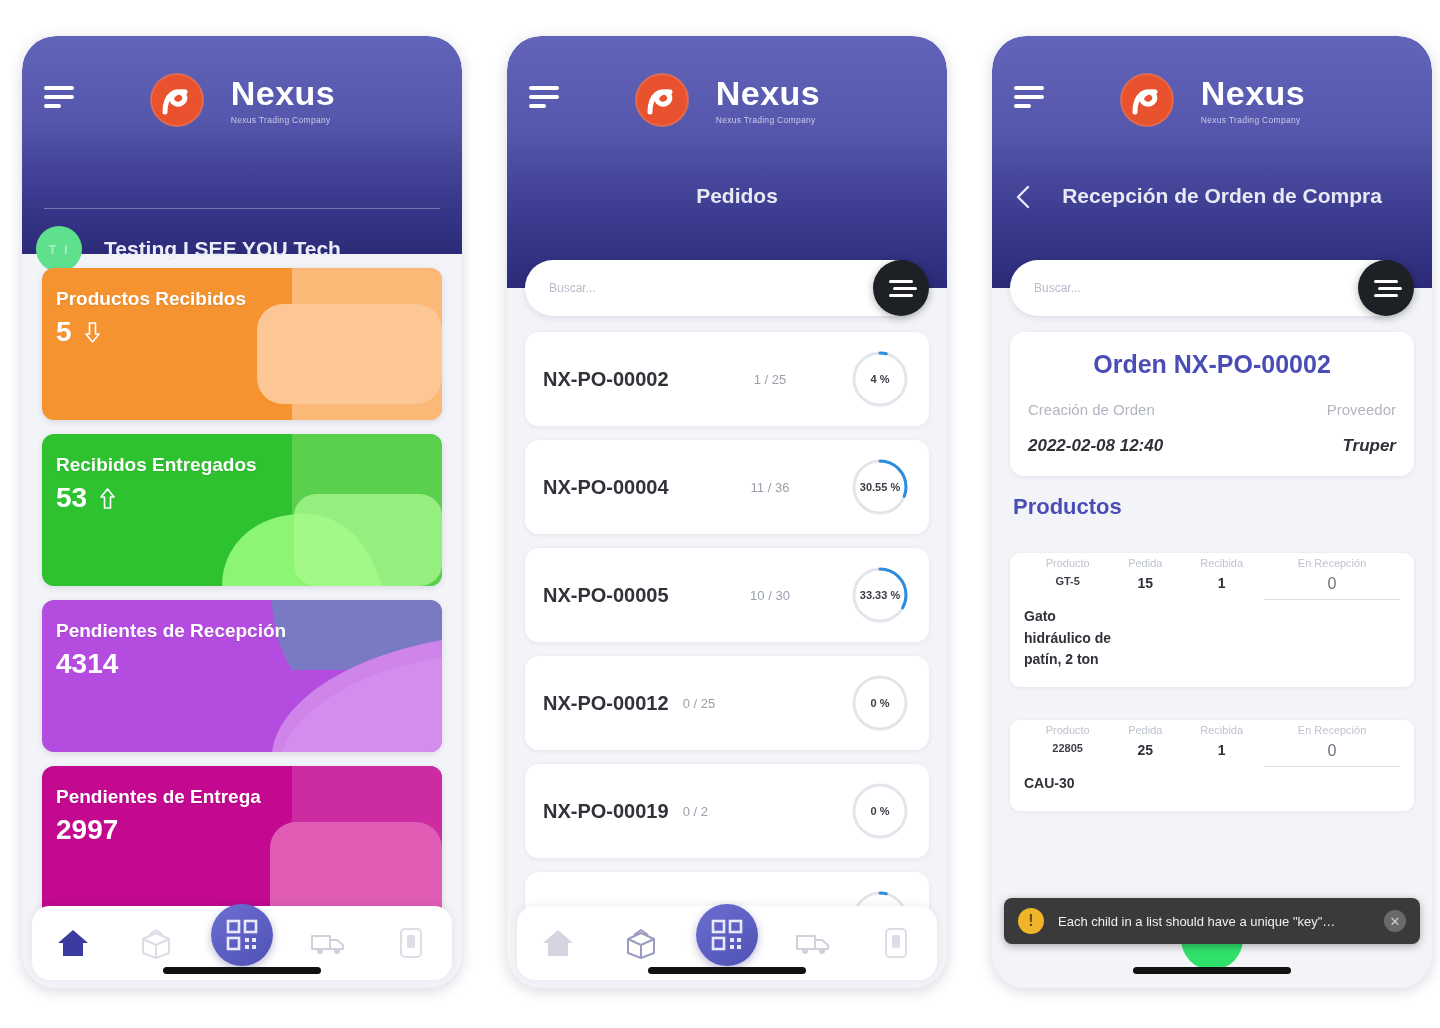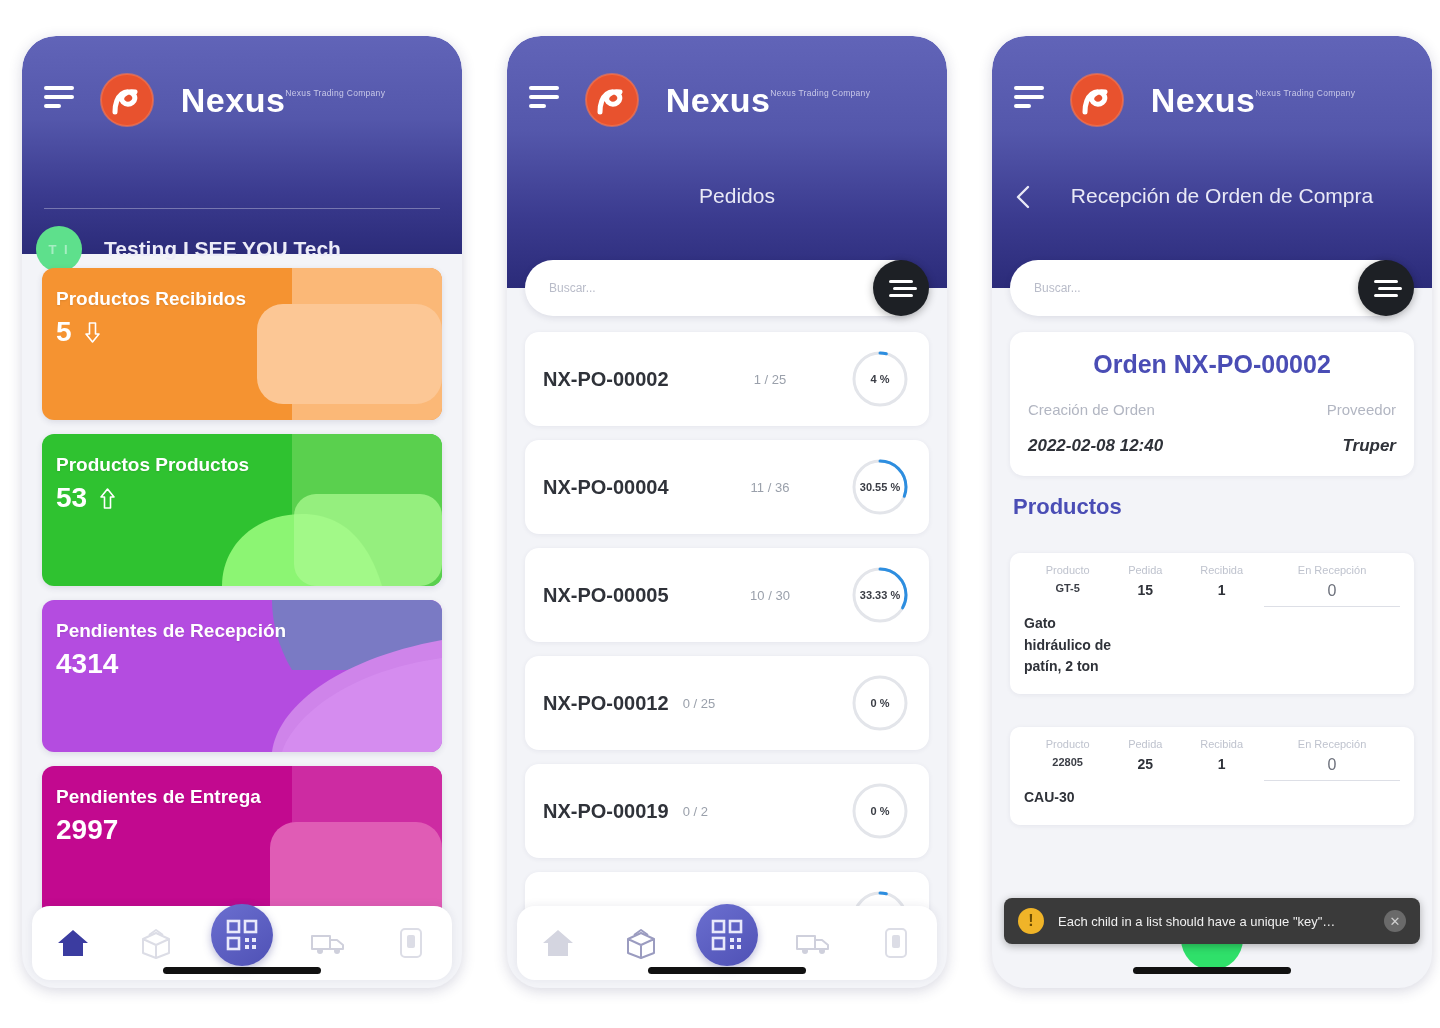--- a/index.html
+++ b/index.html
@@ -51,21 +51,21 @@
   .hamburger i { display:block; height: 4px; border-radius: 2px; background:#fff; }
   .hamburger i:nth-child(1){ width: 30px; }
   .hamburger i:nth-child(2){ width: 30px; }
   .hamburger i:nth-child(3){ width: 17px; }
 
   .brand {
     position: absolute; left: 0; right: 0; top: 36px;
     display: flex; align-items: center; justify-content: center; gap: 13px;
   }
   .logo-mark { width: 56px; height: 56px; display:block; }
-  .brand-txt { display: flex; flex-direction: row; line-height: 1; margin-left: 13px; }
+  .brand-txt { display: flex; flex-direction: column; line-height: 1; margin-left: 13px; }
   .brand-name { font-size: 34px; font-weight: 700; letter-spacing: .5px; color:#fff; }
   .brand-sub { font-size: 8.5px; letter-spacing: .3px; color:#c9c9e8; margin-top: 6px; }
 
   .hdr-divider {
     position: absolute; left: 22px; right: 22px; top: 172px;
     height: 1px; background: rgba(255,255,255,.32);
   }
   .userrow {
     position: absolute; left: 14px; top: 190px;
     display: flex; align-items: center; gap: 22px;
@@ -73,21 +73,21 @@
   .avatar {
     width: 46px; height: 46px; border-radius: 50%;
     background: #5ee08c;
     display: flex; align-items: center; justify-content: center;
     color: #a6eec2; font-size: 13px; font-weight: 700; letter-spacing: 2px;
   }
   .username { font-size: 21px; font-weight: 600; color:#ececf8; }
 
   .page-title {
     position: absolute; left:0; right:0; top: 148px;
-    text-align:center; font-size: 21px; font-weight: 400; color:#e9e9f6;padding-left:20px;
+    text-align:center; font-size: 21px; font-weight: 700; color:#e9e9f6;padding-left:20px;
   }
   .page-title.with-back { text-align: center; }
   .back-arrow {
     position: absolute; left: 20px; top: 148px;
     width: 22px; height: 26px;
   }
 
   
   .searchwrap {
     position: absolute; left: 0; right: 0; bottom: -28px;
@@ -168,21 +168,21 @@
   .metarow { display:flex; justify-content:space-between; }
   .metarow.lbl span { font-size: 15px; color:#b2b6c2; }
   .metarow.vals { margin-top: 18px; font-style: italic; }
   .metarow.vals span { font-size: 17px; color:#2f3239; font-weight: 700; }
 
   .section-title {
     font-size: 22px; font-weight: 700; color:#4a4db5;
     margin: 18px 0 12px 3px;
   }
   .pcard {
-    background:#fff; border-radius: 10px; padding: 11px 14px 16px 14px;
+    background:#fff; border-radius: 10px; padding: 4px 14px 16px 14px;
     box-shadow: 0 1px 5px rgba(40,40,80,.07);
     margin-bottom: 14px;
     margin-top: 33px;
   }
   .ptable { width: 100%; border-collapse: collapse; }
   .ptable th {
     font-size: 11px; font-weight: 400; color:#bfc3ce; text-align:center;
     padding-bottom: 6px;
   }
   .ptable td { text-align:center; font-size: 14px; font-weight: 700; color:#2f3239; vertical-align: top; }
@@ -279,21 +279,21 @@
           </svg>
         </div>
       </div>
 
       <div class="kcard" style="background:#2fc230">
         <svg class="deco" viewBox="0 0 400 152" preserveAspectRatio="none">
           <rect x="250" y="0" width="150" height="152" fill="#5ad04e"></rect>
           <path d="M180 152 C180 110 215 80 260 80 C310 80 330 120 340 152 Z" fill="#8cf573"></path>
           <rect x="252" y="60" width="148" height="92" rx="22" fill="#a9f98f" opacity=".75"></rect>
         </svg>
-        <div class="label">Productos Productos</div>
+        <div class="label">Recibidos Entregados</div>
         <div class="valrow">
           <span class="val">53</span>
           <svg width="17" height="22" viewBox="0 0 17 22">
             <path d="M8.5 2 L15 10 L11.5 10 L11.5 21 L5.5 21 L5.5 10 L2 10 Z" fill="none" stroke="#fff" stroke-width="1.6" stroke-linejoin="round"></path>
           </svg>
         </div>
       </div>
 
       <div class="kcard" style="background:#b44ce0">
         <svg class="deco" viewBox="0 0 400 152" preserveAspectRatio="none">

